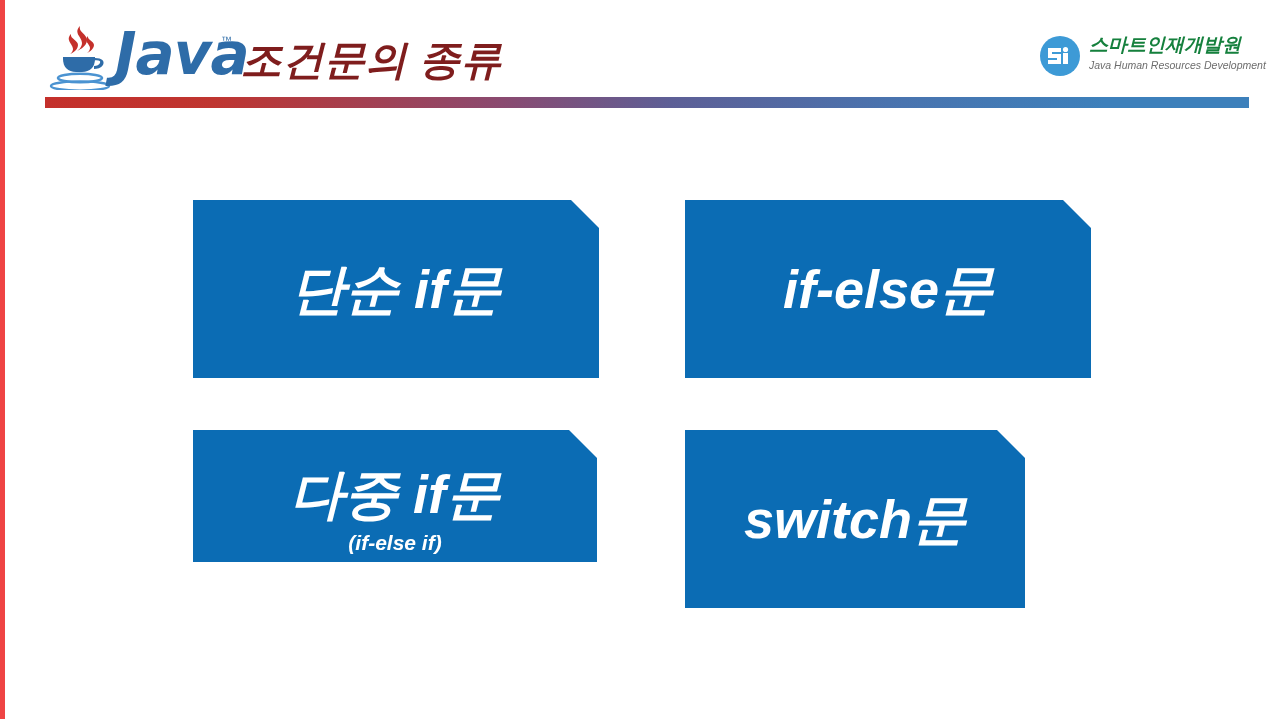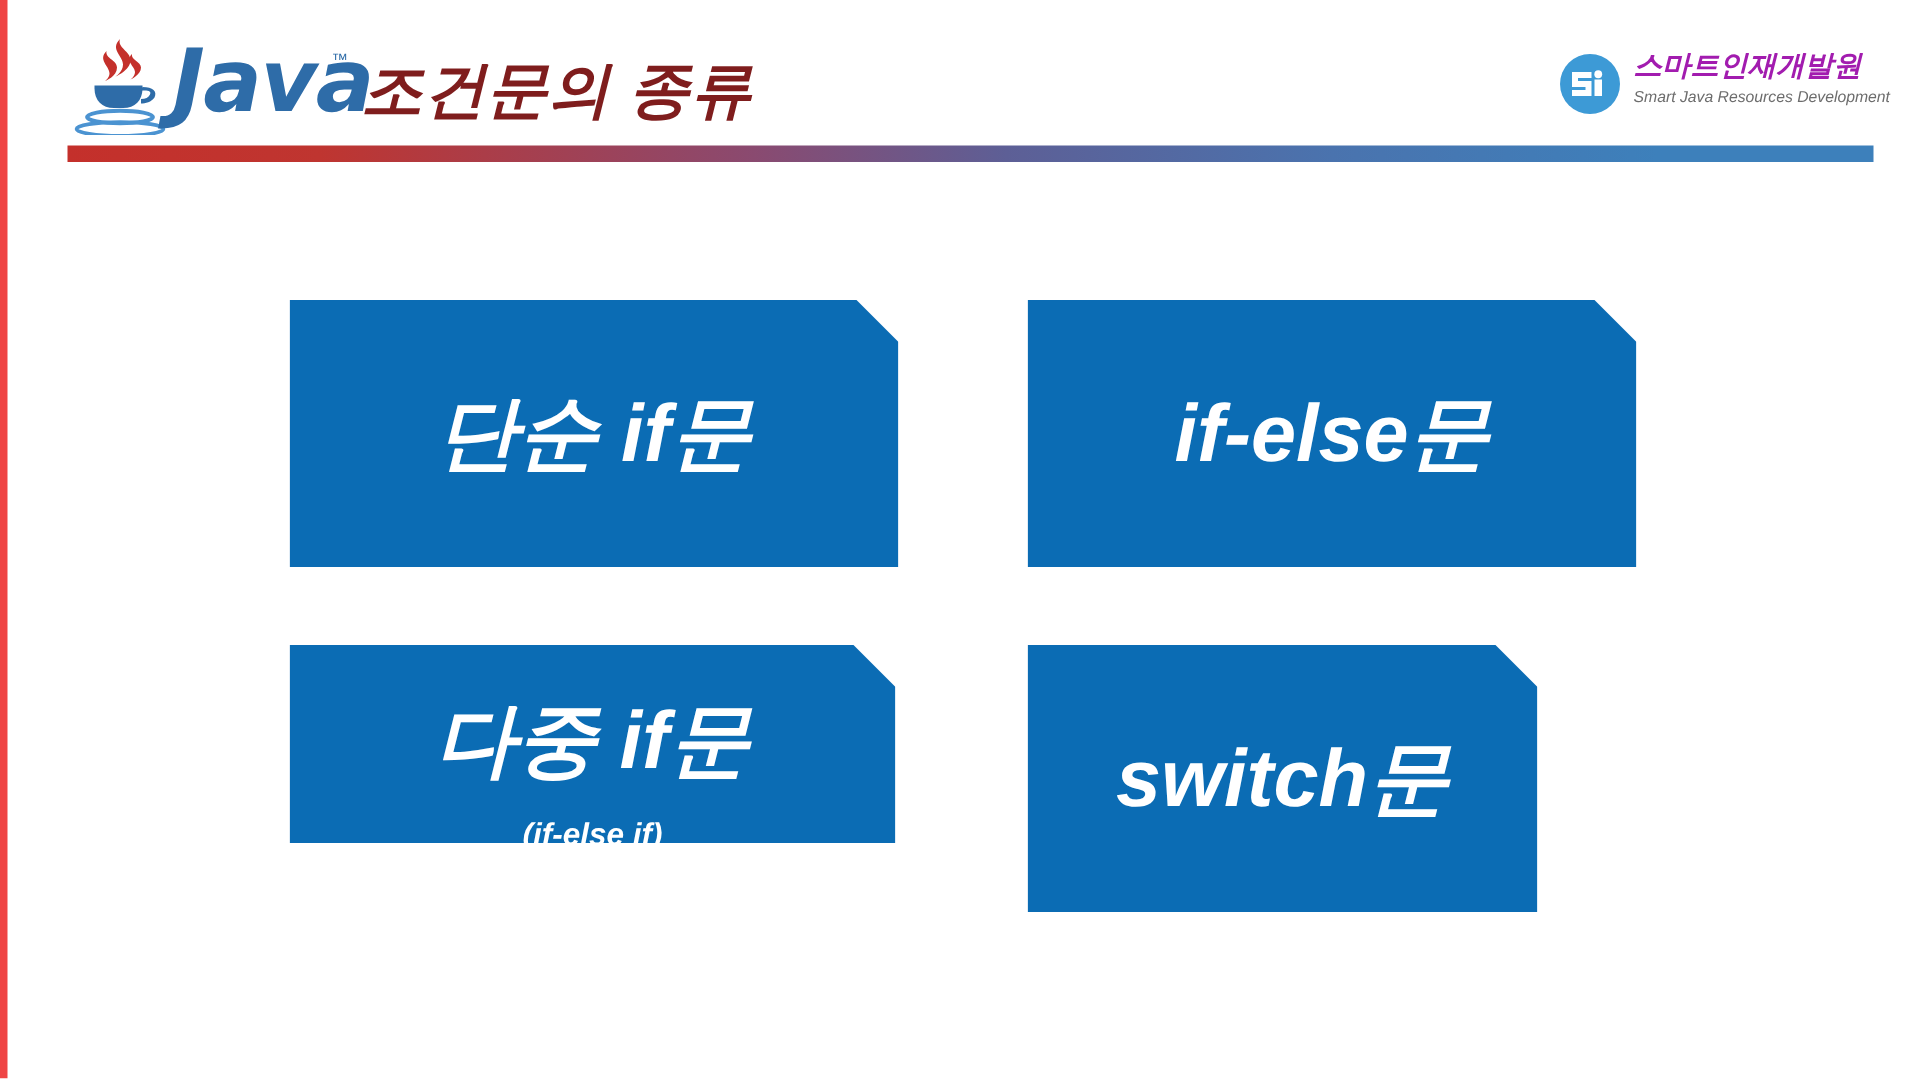--- a/index.html
+++ b/index.html
@@ -91,21 +91,21 @@
     width: 42px;
     height: 42px;
   }
   #shrd-name {
     position: absolute;
     left: 50px;
     top: 0px;
     font-size: 19px;
     line-height: 24px;
     font-weight: bold;
-    color: #a21caf;
+    color: #15803d;
     white-space: nowrap;
   }
   #shrd-sub {
     position: absolute;
     left: 50px;
     top: 25px;
     font-size: 10.5px;
     line-height: 14px;
     color: #6d6d6d;
     white-space: nowrap;
@@ -138,21 +138,21 @@
     font-weight: bold;
     text-align: center;
     white-space: nowrap;
   }
   .box-sub {
     color: #ffffff;
     font-size: 21px;
     line-height: 26px;
     font-weight: bold;
     text-align: center;
-    margin-top: 18px;
+    margin-top: 4px;
     white-space: nowrap;
   }
 
   #box-simple-if  { left: 188px; top: 200px; width: 406px; height: 178px; }
   #box-if-else    { left: 680px; top: 200px; width: 406px; height: 178px; }
   #box-multi-if   { left: 188px; top: 430px; width: 404px; height: 132px; justify-content: flex-start; padding-top: 32px; }
   #box-switch     { left: 680px; top: 430px; width: 340px; height: 178px; }
 </style>
 </head>
 <body>
@@ -178,21 +178,21 @@
     <div id="slide-title">조건문의 종류</div>
 
     <div id="shrd-logo">
       <svg id="shrd-mark" viewBox="0 0 42 42">
         <circle cx="21" cy="21" r="20" fill="#3d9ad6"></circle>
         <path d="M9 13 L22 13 L22 17 L13 17 L13 19 L22 19 L22 29 L9 29 L9 25 L18 25 L18 23 L9 23 Z" fill="#ffffff"></path>
         <path d="M24 18 L29 18 L29 29 L24 29 Z" fill="#ffffff"></path>
         <circle cx="26.5" cy="14.5" r="2.6" fill="#ffffff"></circle>
       </svg>
       <div id="shrd-name">스마트인재개발원</div>
-      <div id="shrd-sub">Smart Java Resources Development</div>
+      <div id="shrd-sub">Java Human Resources Development</div>
     </div>
 
     <div id="header-rule"></div>
   </div>
 
   <div id="box-if-else" class="shape-box">
     <div class="box-label">if-else문</div>
   </div>
 
   <div id="box-simple-if" class="shape-box">

